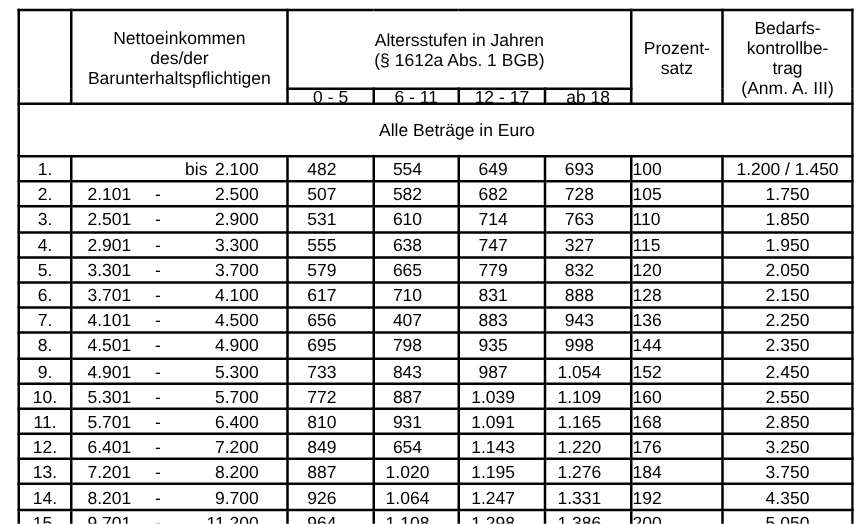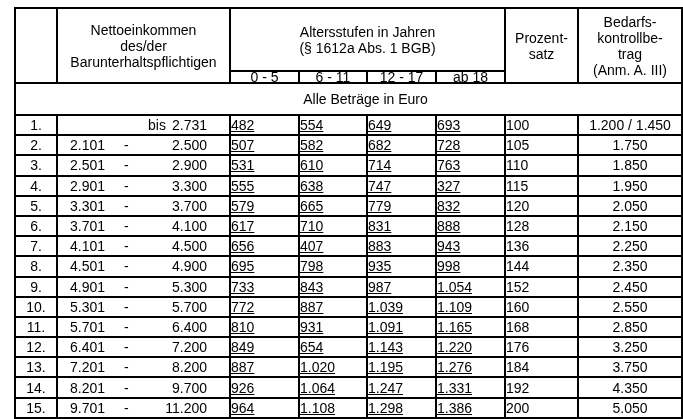--- a/index.html
+++ b/index.html
@@ -14,33 +14,33 @@
   }
   .tbl th, .tbl td {
     border: 2px solid #000; padding: 0; font-weight: normal;
     white-space: nowrap; overflow: visible; vertical-align: middle;
   }
   .tbl th { text-align: center; }
   .tbl .hl { line-height: 16px; }
   .tbl tr.h1 { height: 63px; }
   .tbl tr.h2 { height: 12px; }
   .tbl tr.h2 th { line-height: 10px; height: 10px; }
-  .tbl tr.unit { height: 32px; }
+  .tbl tr.unit { height: 42px; }
   .tbl tr.unit td { text-align: center; padding-left: 34px; line-height: 16px; }
   .tbl tr.dr { height: 20.2px; }
   .tbl tr.dr td { line-height: 16px; }
   .c-nr { text-align: center; }
   .c-inc .inc { display: flex; padding-left: 12px; padding-right: 22px; }
   .c-inc .from { width: 54px; flex: none; }
   .c-inc .sep { flex: none; }
   .c-inc .to { margin-left: auto; flex: none; }
   .c-inc .inc.upto .from { width: 0; }
   .c-inc .inc.upto .sep { margin-left: auto; margin-right: 6px; }
   .c-inc .inc.upto .to { margin-left: 0; }
-  .c-age { text-align: left; padding-right: 14px !important; text-decoration: underline; }
+  .c-age { text-align: center; padding-right: 14px !important; }
   .c-pct { text-align: left; padding-right: 8px !important; }
   .c-ctl { text-align: center; }
 </style>
 </head>
 <body>
 
 <table class="tbl">
   <colgroup>
     <col style="width:42px">
     <col style="width:173px">
@@ -84,21 +84,21 @@
       <td colspan="8">Alle Beträge in Euro</td>
     </tr>
   </thead>
   <tbody id="rows">
       <tr class="dr">
         <td class="c-nr">1.</td>
         <td class="c-inc">
           <div class="inc upto">
             <span class="from"></span>
             <span class="sep">bis</span>
-            <span class="to">2.731</span>
+            <span class="to">2.100</span>
           </div>
         </td>
         <td class="c-age">482</td>
         <td class="c-age">554</td>
         <td class="c-age">649</td>
         <td class="c-age">693</td>
         <td class="c-pct">100</td>
         <td class="c-ctl">1.200 / 1.450</td>
       </tr>
       <tr class="dr">

